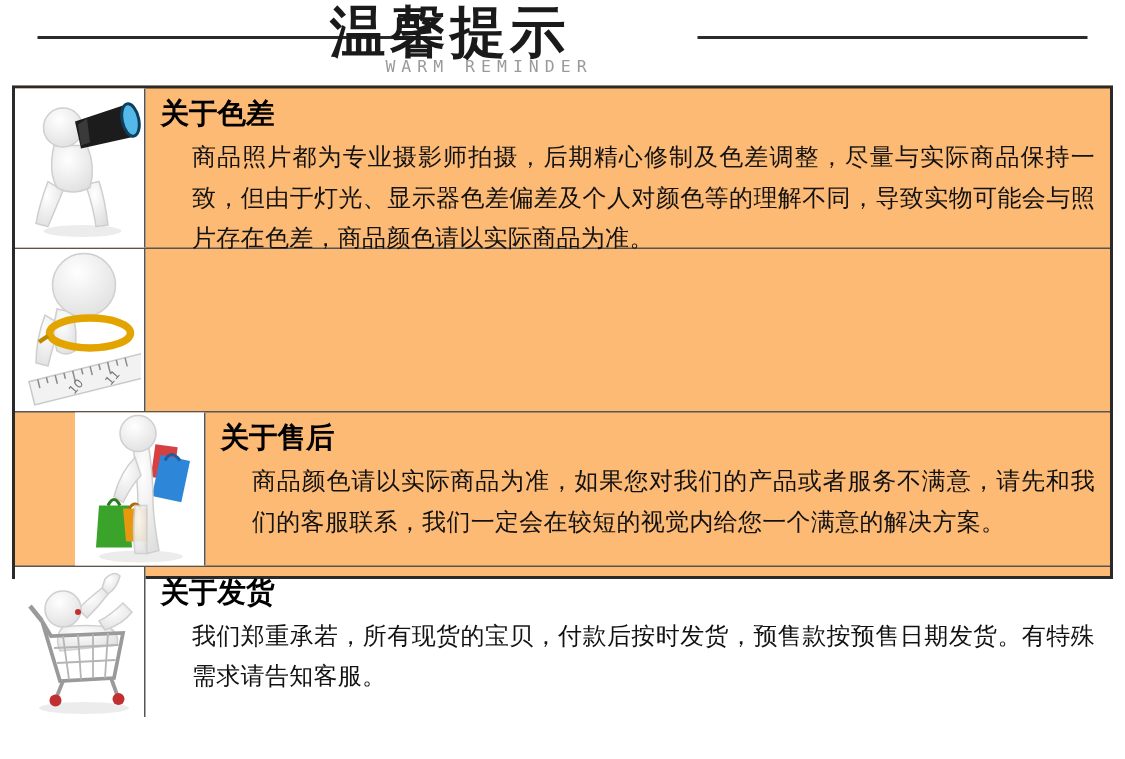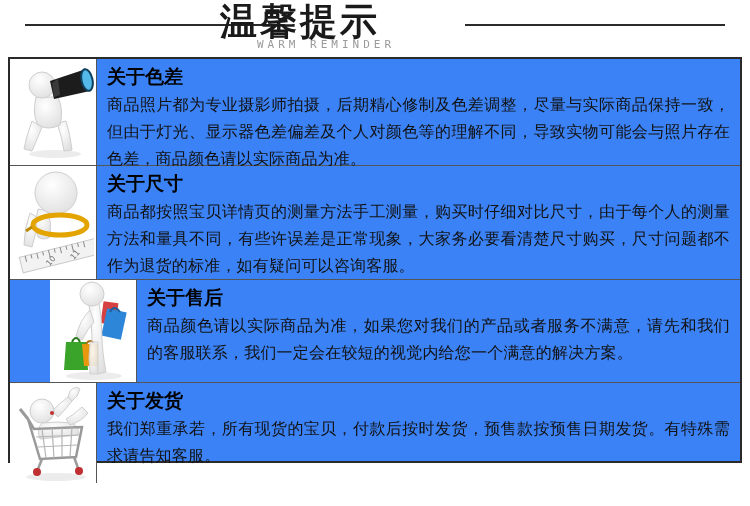--- a/index.html
+++ b/index.html
@@ -10,31 +10,31 @@
   .hdr-title{position:absolute;top:1px;left:0;width:600px;text-align:center;
              font-size:37px;font-weight:900;color:#1a1a1a;letter-spacing:3px;line-height:42px;}
   .hdr-line{position:absolute;top:24px;height:2px;background:#2b2b2b;}
   .hdr-line.left{left:25px;width:260px;}
   .hdr-line.right{right:25px;width:260px;}
   .hdr-sub{position:absolute;top:38px;left:0;width:652px;text-align:center;
            font-family:"DejaVu Sans Mono","Liberation Mono",monospace;
            font-size:11px;letter-spacing:4px;color:#9a9a9a;}
 
   
-  .tbl{position:absolute;top:57px;left:8px;width:734px;height:406px;box-sizing:border-box;
-       border:2px solid #2a2a2a;display:flex;flex-direction:column;background:#3b82f6;}
+  .tbl{position:absolute;top:57px;left:8px;width:734px;height:329px;box-sizing:border-box;
+       border:2px solid #2a2a2a;display:flex;flex-direction:column;background:#fdba74;}
   .row{display:flex;border-bottom:1px solid #555;box-sizing:border-box;}
   .row:last-child{border-bottom:none;flex:1;}
   .r1{height:107px;} .r2{height:117px;} .r3{height:111px;padding-left:40px;}
   .cell-icon{width:87px;box-sizing:border-box;border-right:1px solid #555;
              display:flex;align-items:center;justify-content:center;background:#fff;}
   .cell-text{flex:1;padding:3px 10px 0 10px;box-sizing:border-box;}
   .sec-h{font-size:19px;font-weight:bold;color:#000;line-height:28px;}
   .sec-b{font-size:16px;color:#121212;line-height:27px;text-align:justify;
-         margin-top:1px;letter-spacing:0.2px;}
+         margin-top:1px;letter-spacing:0.2px;margin-left:21px;}
 
   svg text{font-family:"DejaVu Sans","Liberation Sans",sans-serif;}
 </style>
 </head>
 <body>
 
 <div class="page">
 
   <div class="hdr-line left"></div>
   <div class="hdr-line right"></div>
@@ -95,24 +95,20 @@
             <text x="35" y="94" font-size="8" fill="#777" transform="rotate(-35 35 94)">10</text>
             <text x="60" y="94" font-size="8" fill="#777" transform="rotate(-35 60 94)">11</text>
           </g>
           <path d="M18 44 Q12 60 12 76 L20 78 Q24 62 28 50 Z" fill="url(#wg2)" stroke="#cfcfcf"></path>
           <path d="M26 40 Q22 56 26 68 Q32 72 38 68 Q40 54 36 42 Z" fill="url(#wg2)" stroke="#cfcfcf"></path>
           <circle cx="44" cy="24" r="21" fill="url(#wg2)" stroke="#cfcfcf"></circle>
           <ellipse cx="48" cy="56" rx="27" ry="10" fill="none" stroke="#e3a400" stroke-width="5"></ellipse>
           <path d="M20 58 L14 62" stroke="#b98a00" stroke-width="3"></path>
         </svg>
       </div>
-      <div class="cell-text">
-        <div class="sec-h">关于尺寸</div>
-        <div class="sec-b">商品都按照宝贝详情页的测量方法手工测量，购买时仔细对比尺寸，由于每个人的测量方法和量具不同，有些许误差是正常现象，大家务必要看清楚尺寸购买，尺寸问题都不作为退货的标准，如有疑问可以咨询客服。</div>
-      </div>
     </div>
 
     <div class="row r3">
       <div class="cell-icon">
         <svg width="82" height="102" viewBox="0 0 82 102">
           <defs>
             <radialGradient id="wg3" cx="40%" cy="30%" r="80%">
               <stop offset="0%" stop-color="#ffffff"></stop>
                 <stop offset="100%" stop-color="#dedede"></stop>
             </radialGradient>

